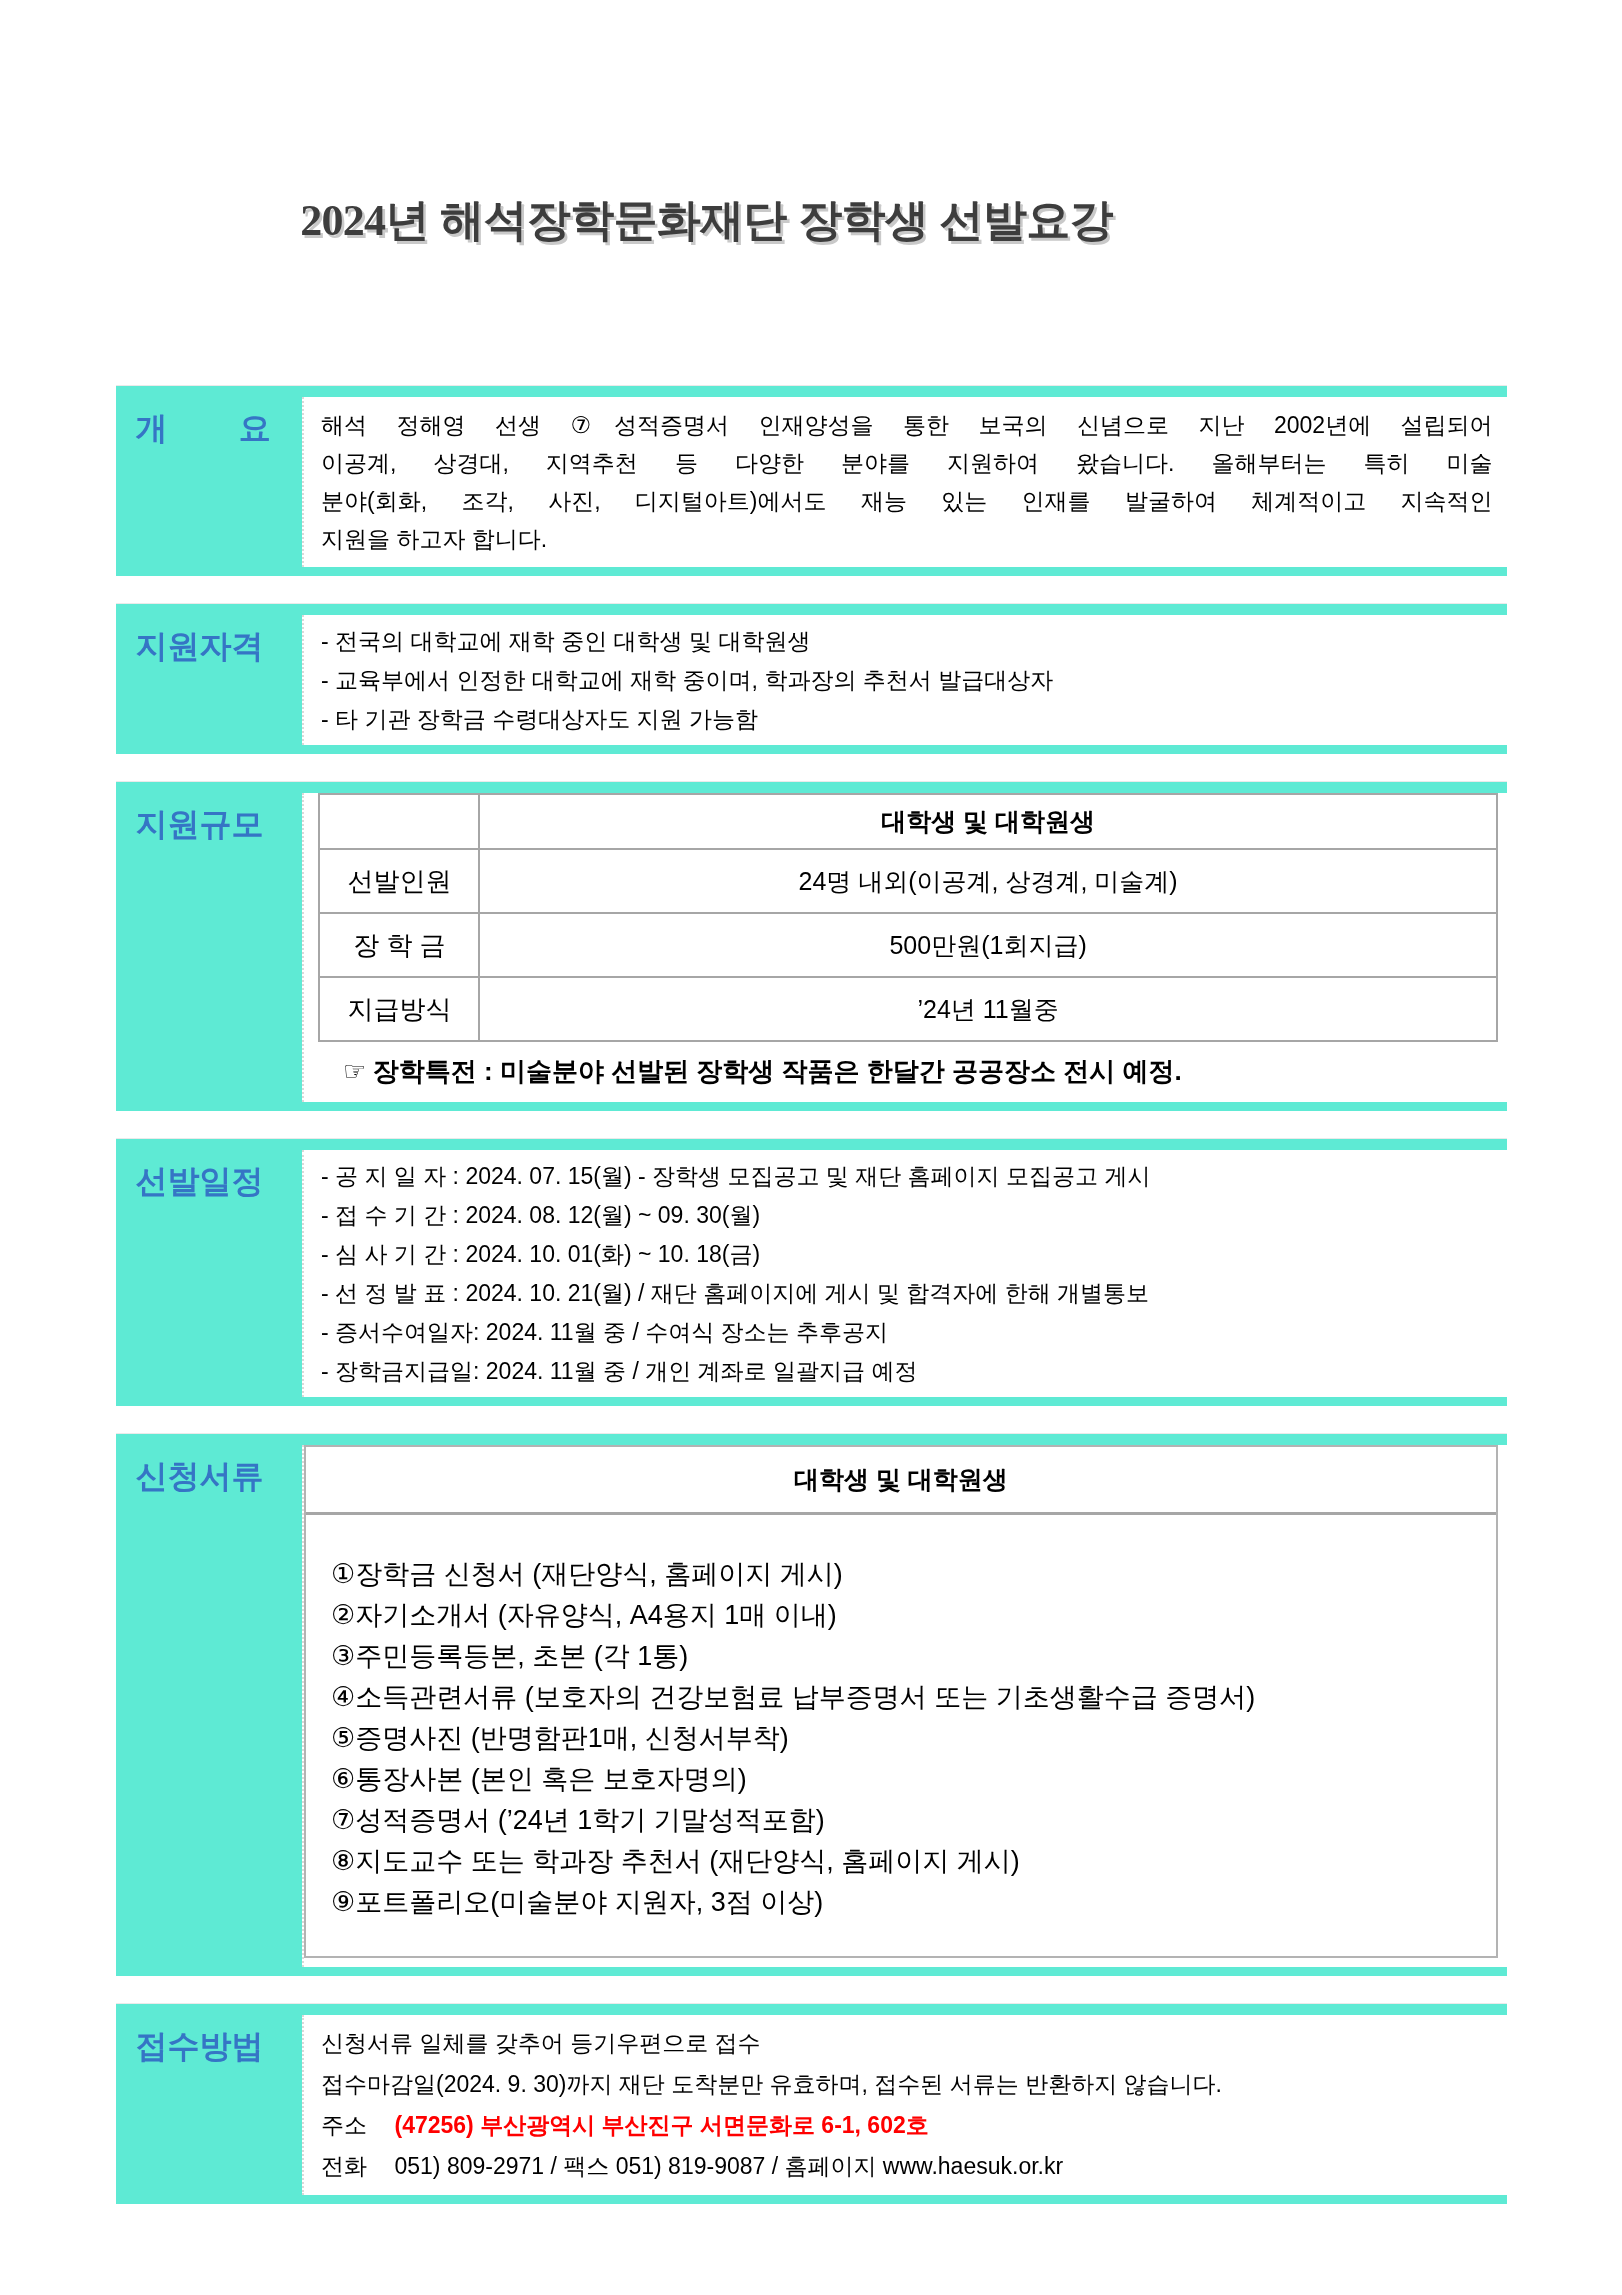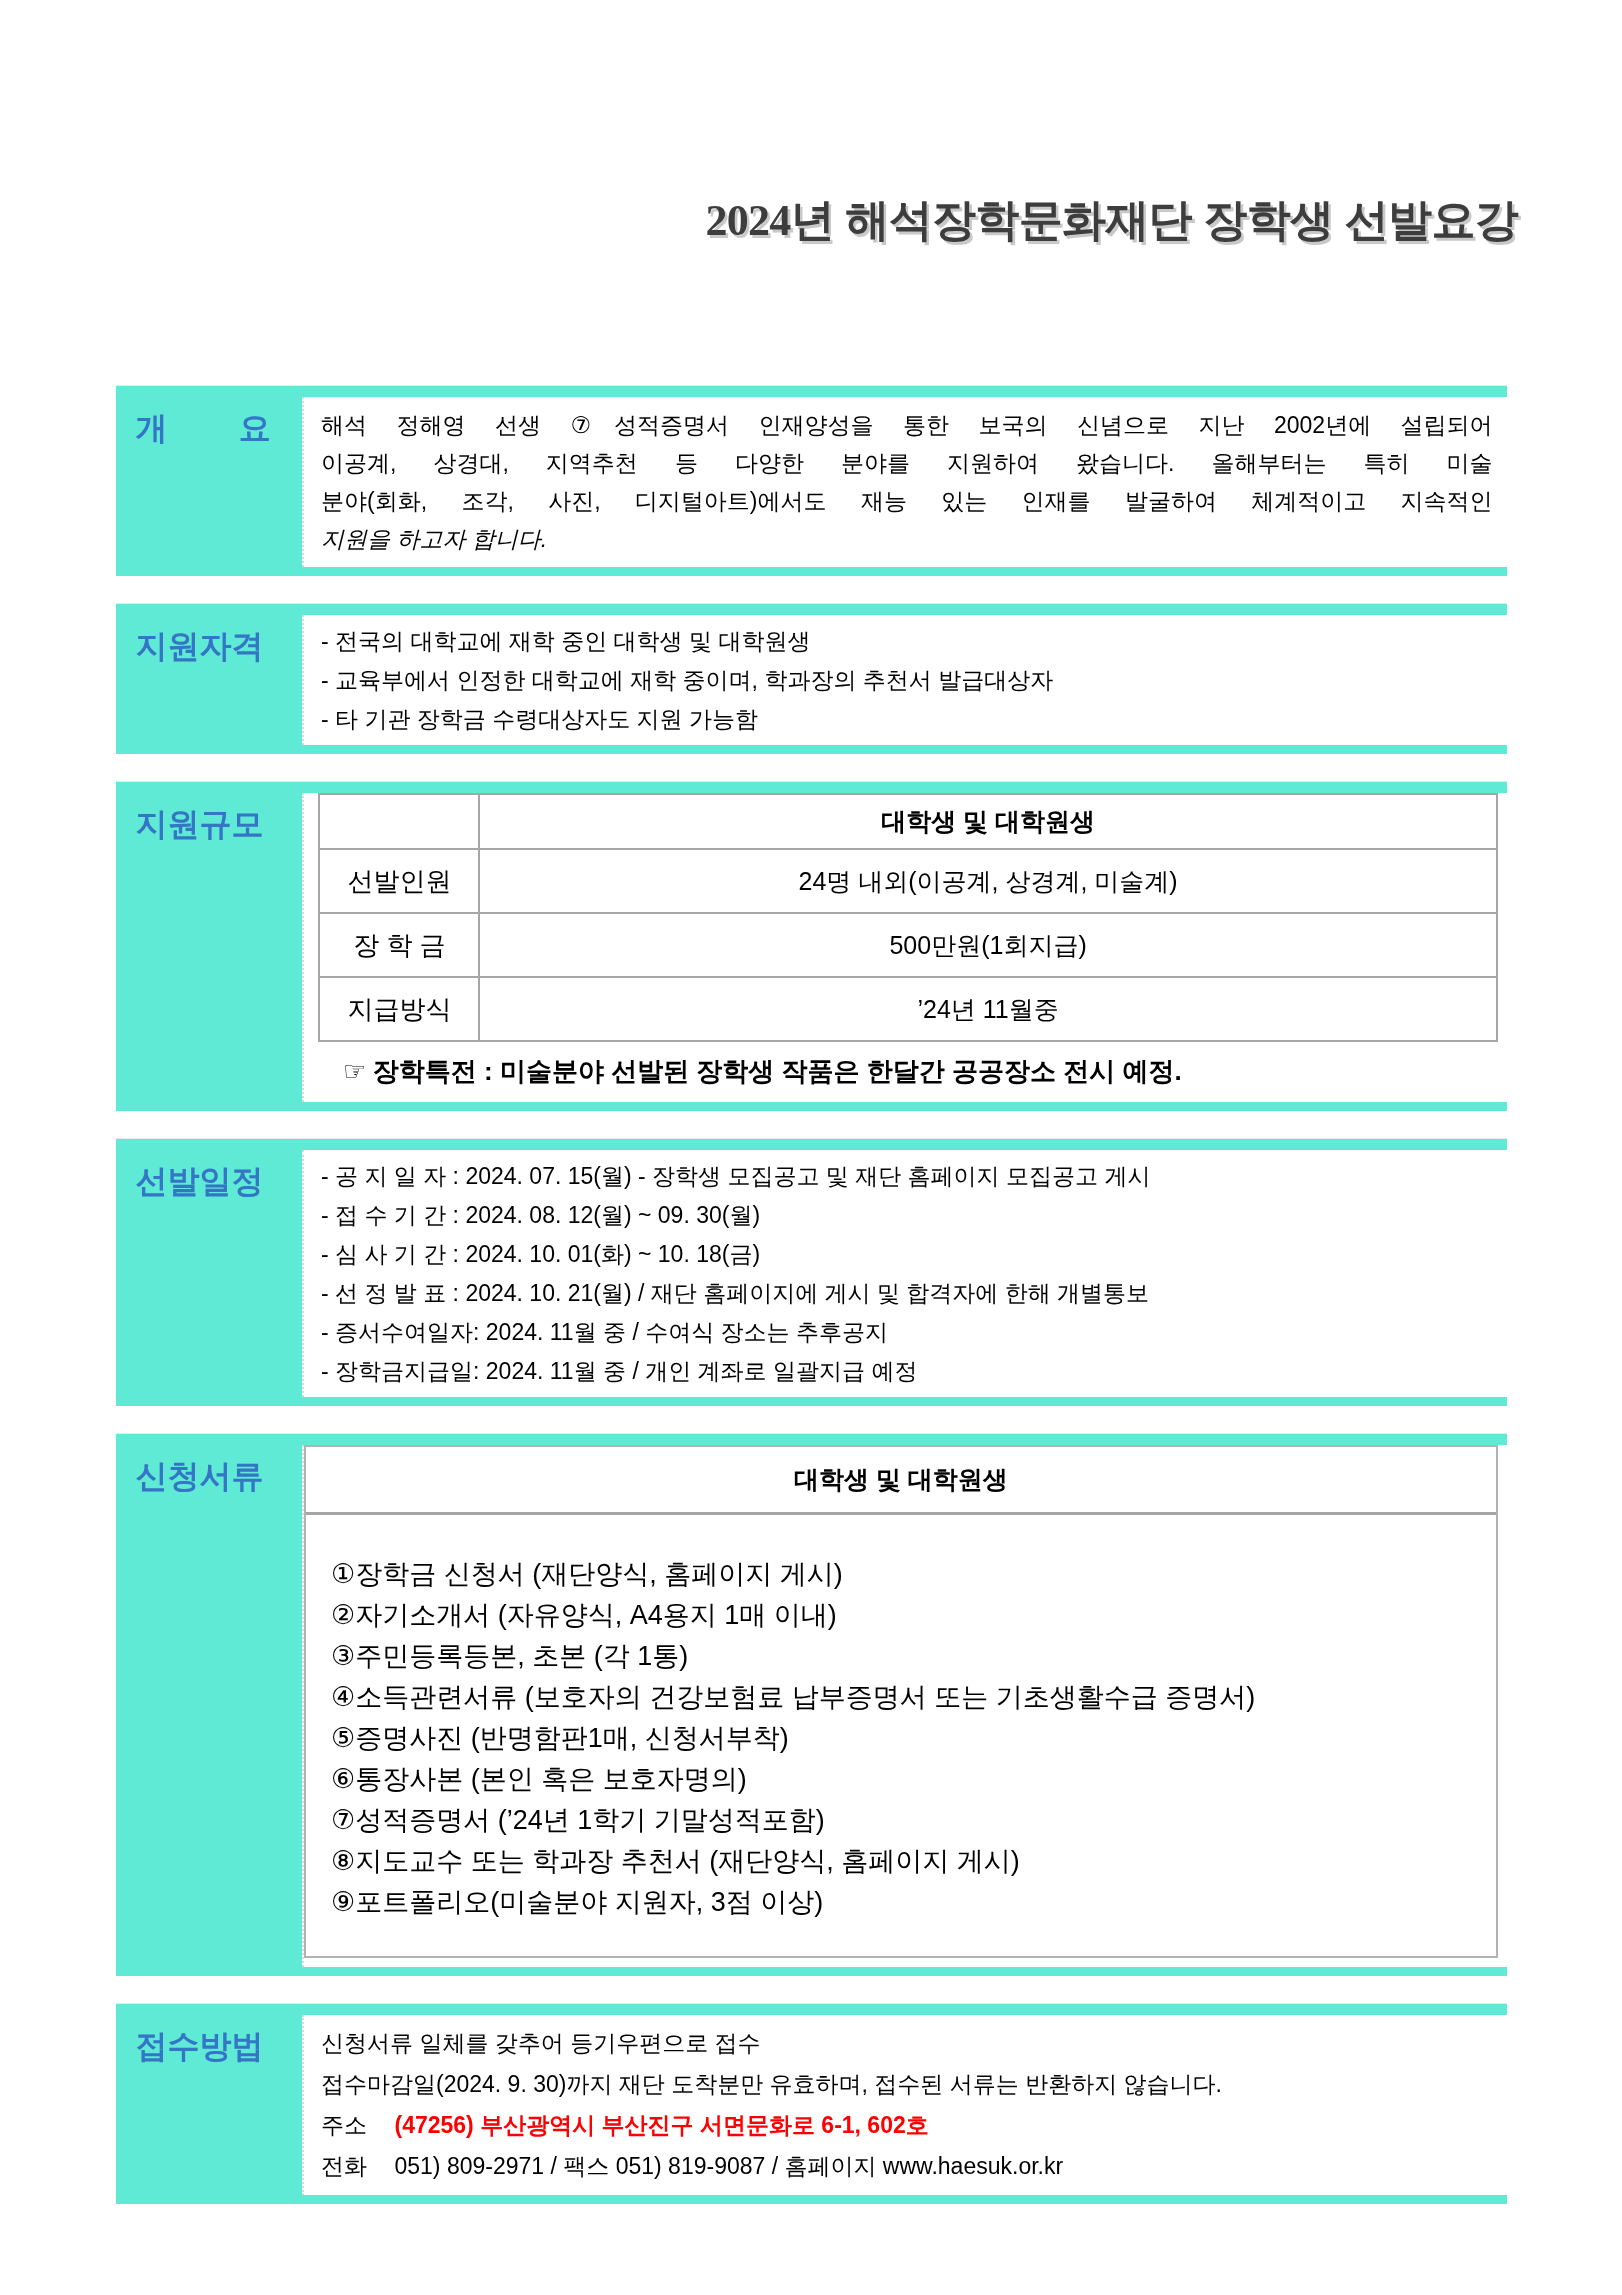--- a/index.html
+++ b/index.html
@@ -9,21 +9,21 @@
     background: #ffffff;
     font-family: "Liberation Sans", "DejaVu Sans", sans-serif;
     color: #000;
     position: relative;
   }
 
   
   .title-wrap {
     padding-top: 162px;
     width: 100%;
-    text-align: right;
+    text-align: center;
   }
   .doc-title {
     display: inline-block;
     transform: translateX(-105px);
     font-size: 44px;
     font-weight: 700;
     color: #3d3d3d;
     letter-spacing: -0.7px;
     text-shadow: 2.6px 3.3px 0 #c9c9c9;
     white-space: nowrap;
@@ -63,21 +63,21 @@
   .white {
     flex: 1;
     background: #ffffff;
     border-left: 2px dotted #d9d9d9;
     box-sizing: border-box;
   }
 
   
   .overview-box { padding: 9.2px 14.4px 9.2px 17px; font-size: 23px; line-height: 38px; }
   .jline { text-align: justify; text-align-last: justify; word-break: keep-all; }
-  .lline { text-align: left; font-style: italic; }
+  .lline { text-align: left; }
 
   
   .lines-box { padding: 6.5px 13px 6.5px 17px; font-size: 23px; line-height: 39px; }
   .lines-box .line { white-space: pre; }
 
   
   .scale-box { padding: 0 9.2px 9.2px 0; }
   .scale-table {
     border-collapse: collapse;
     margin-left: 14.4px;

